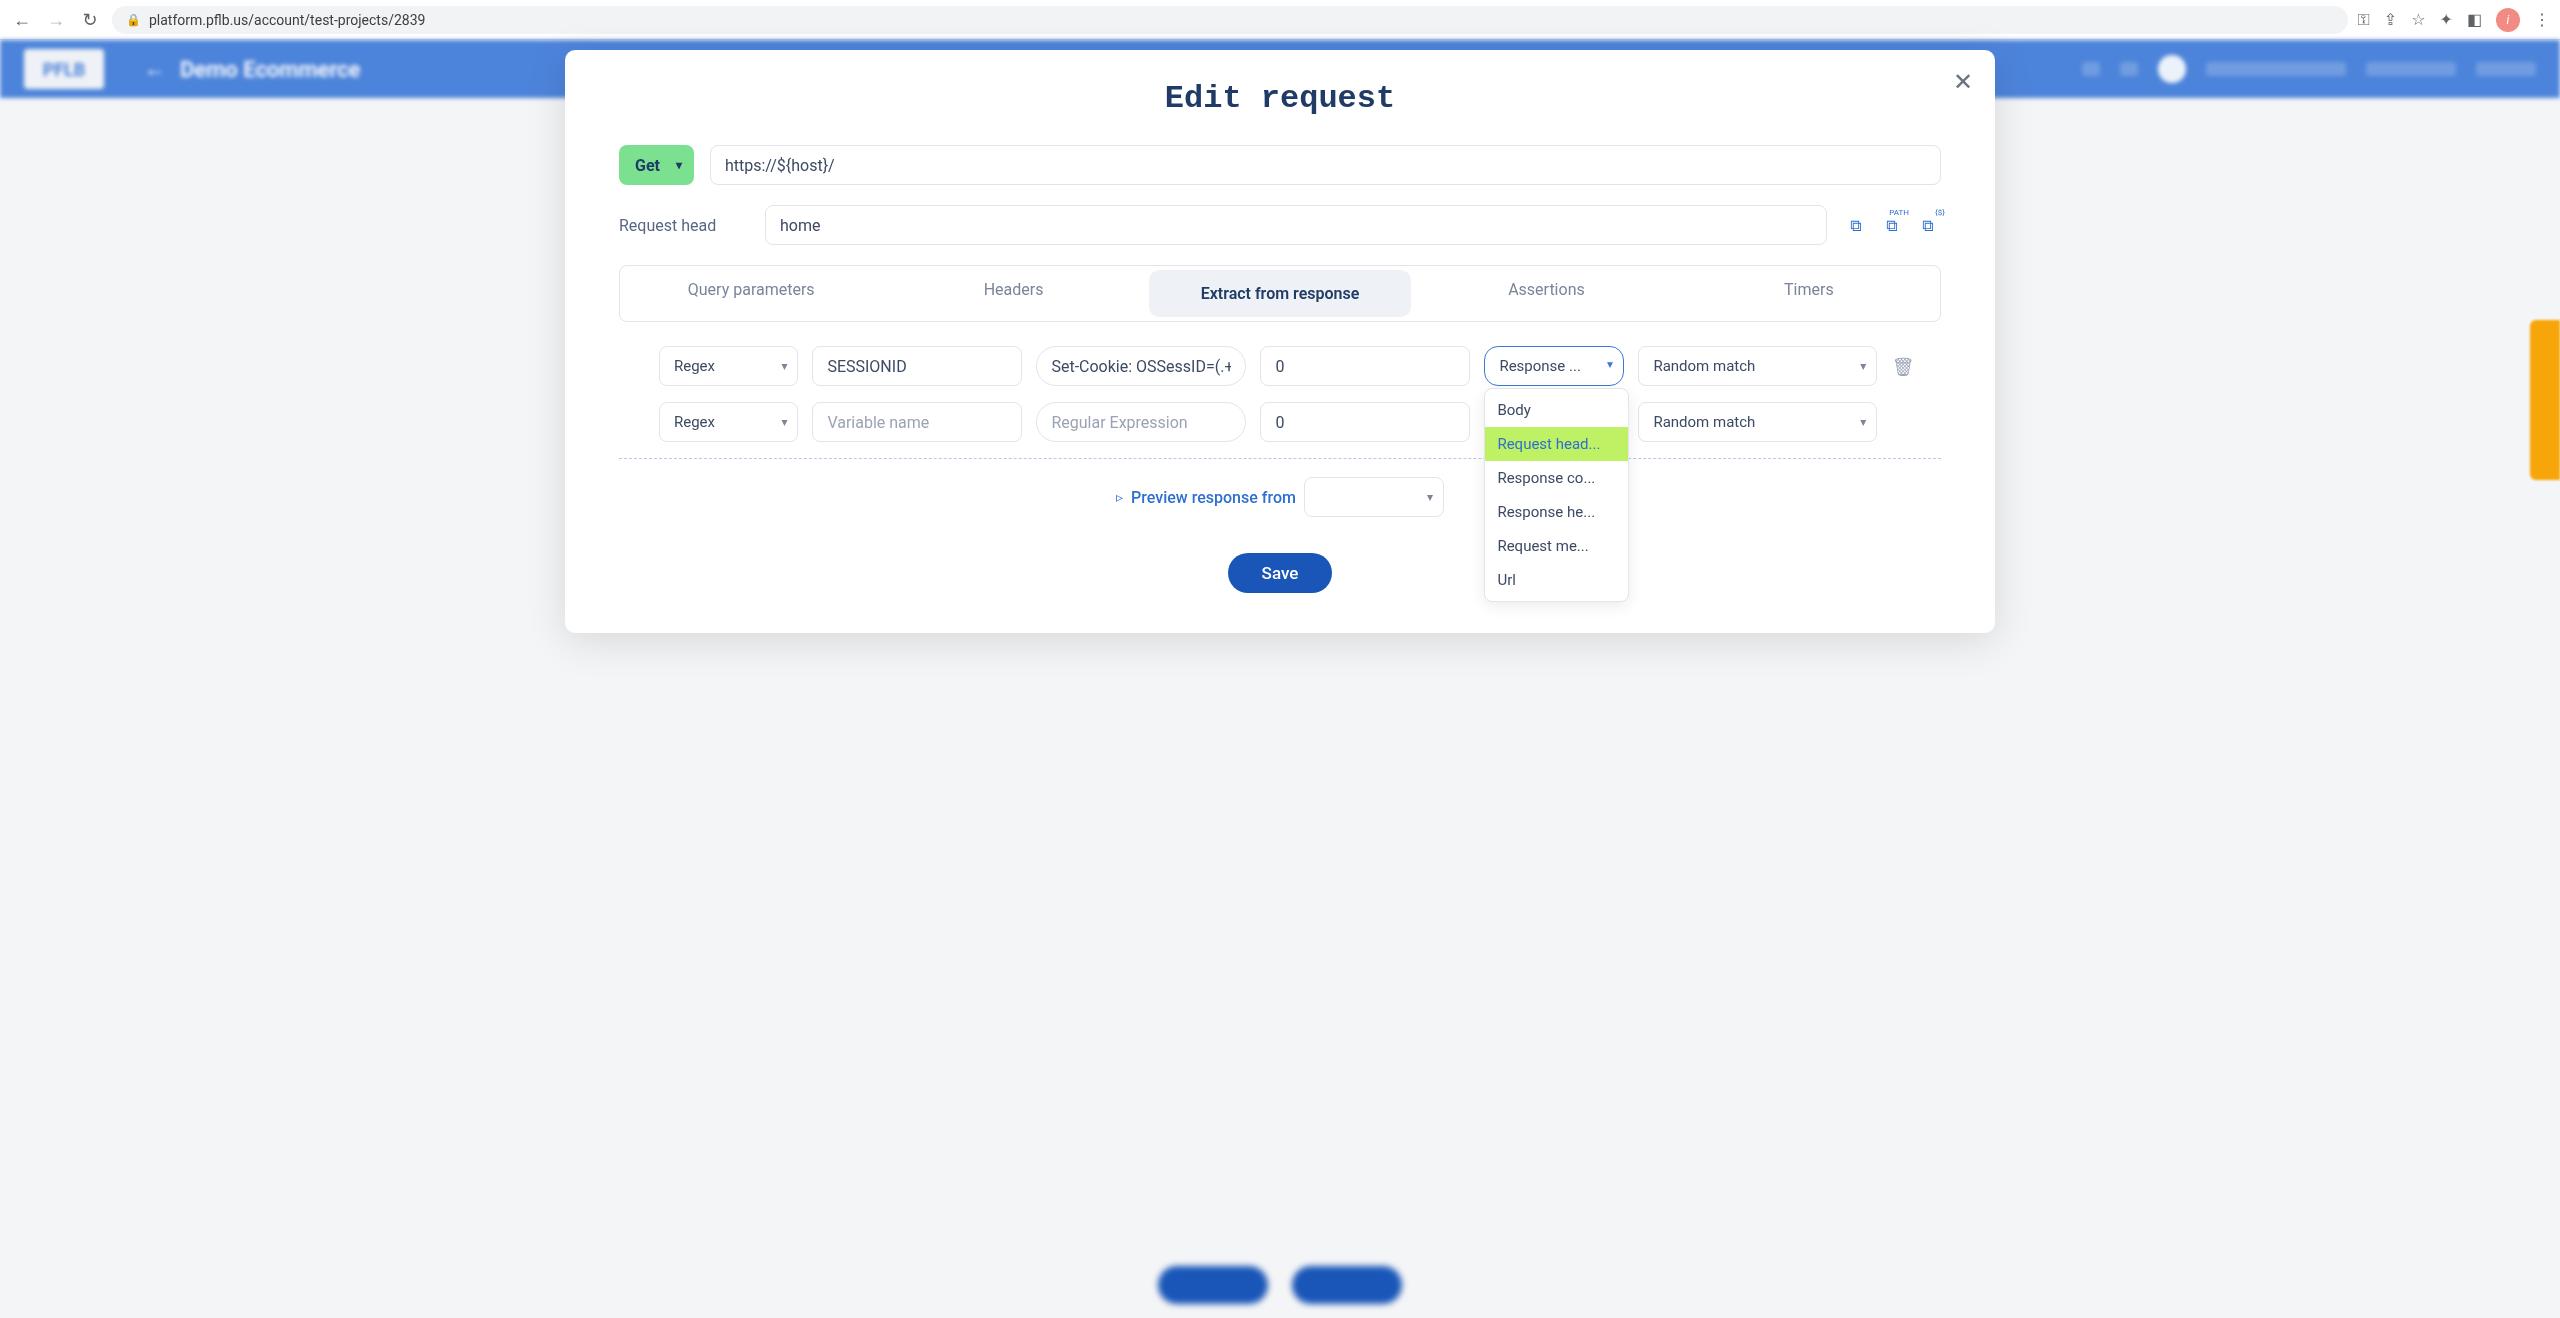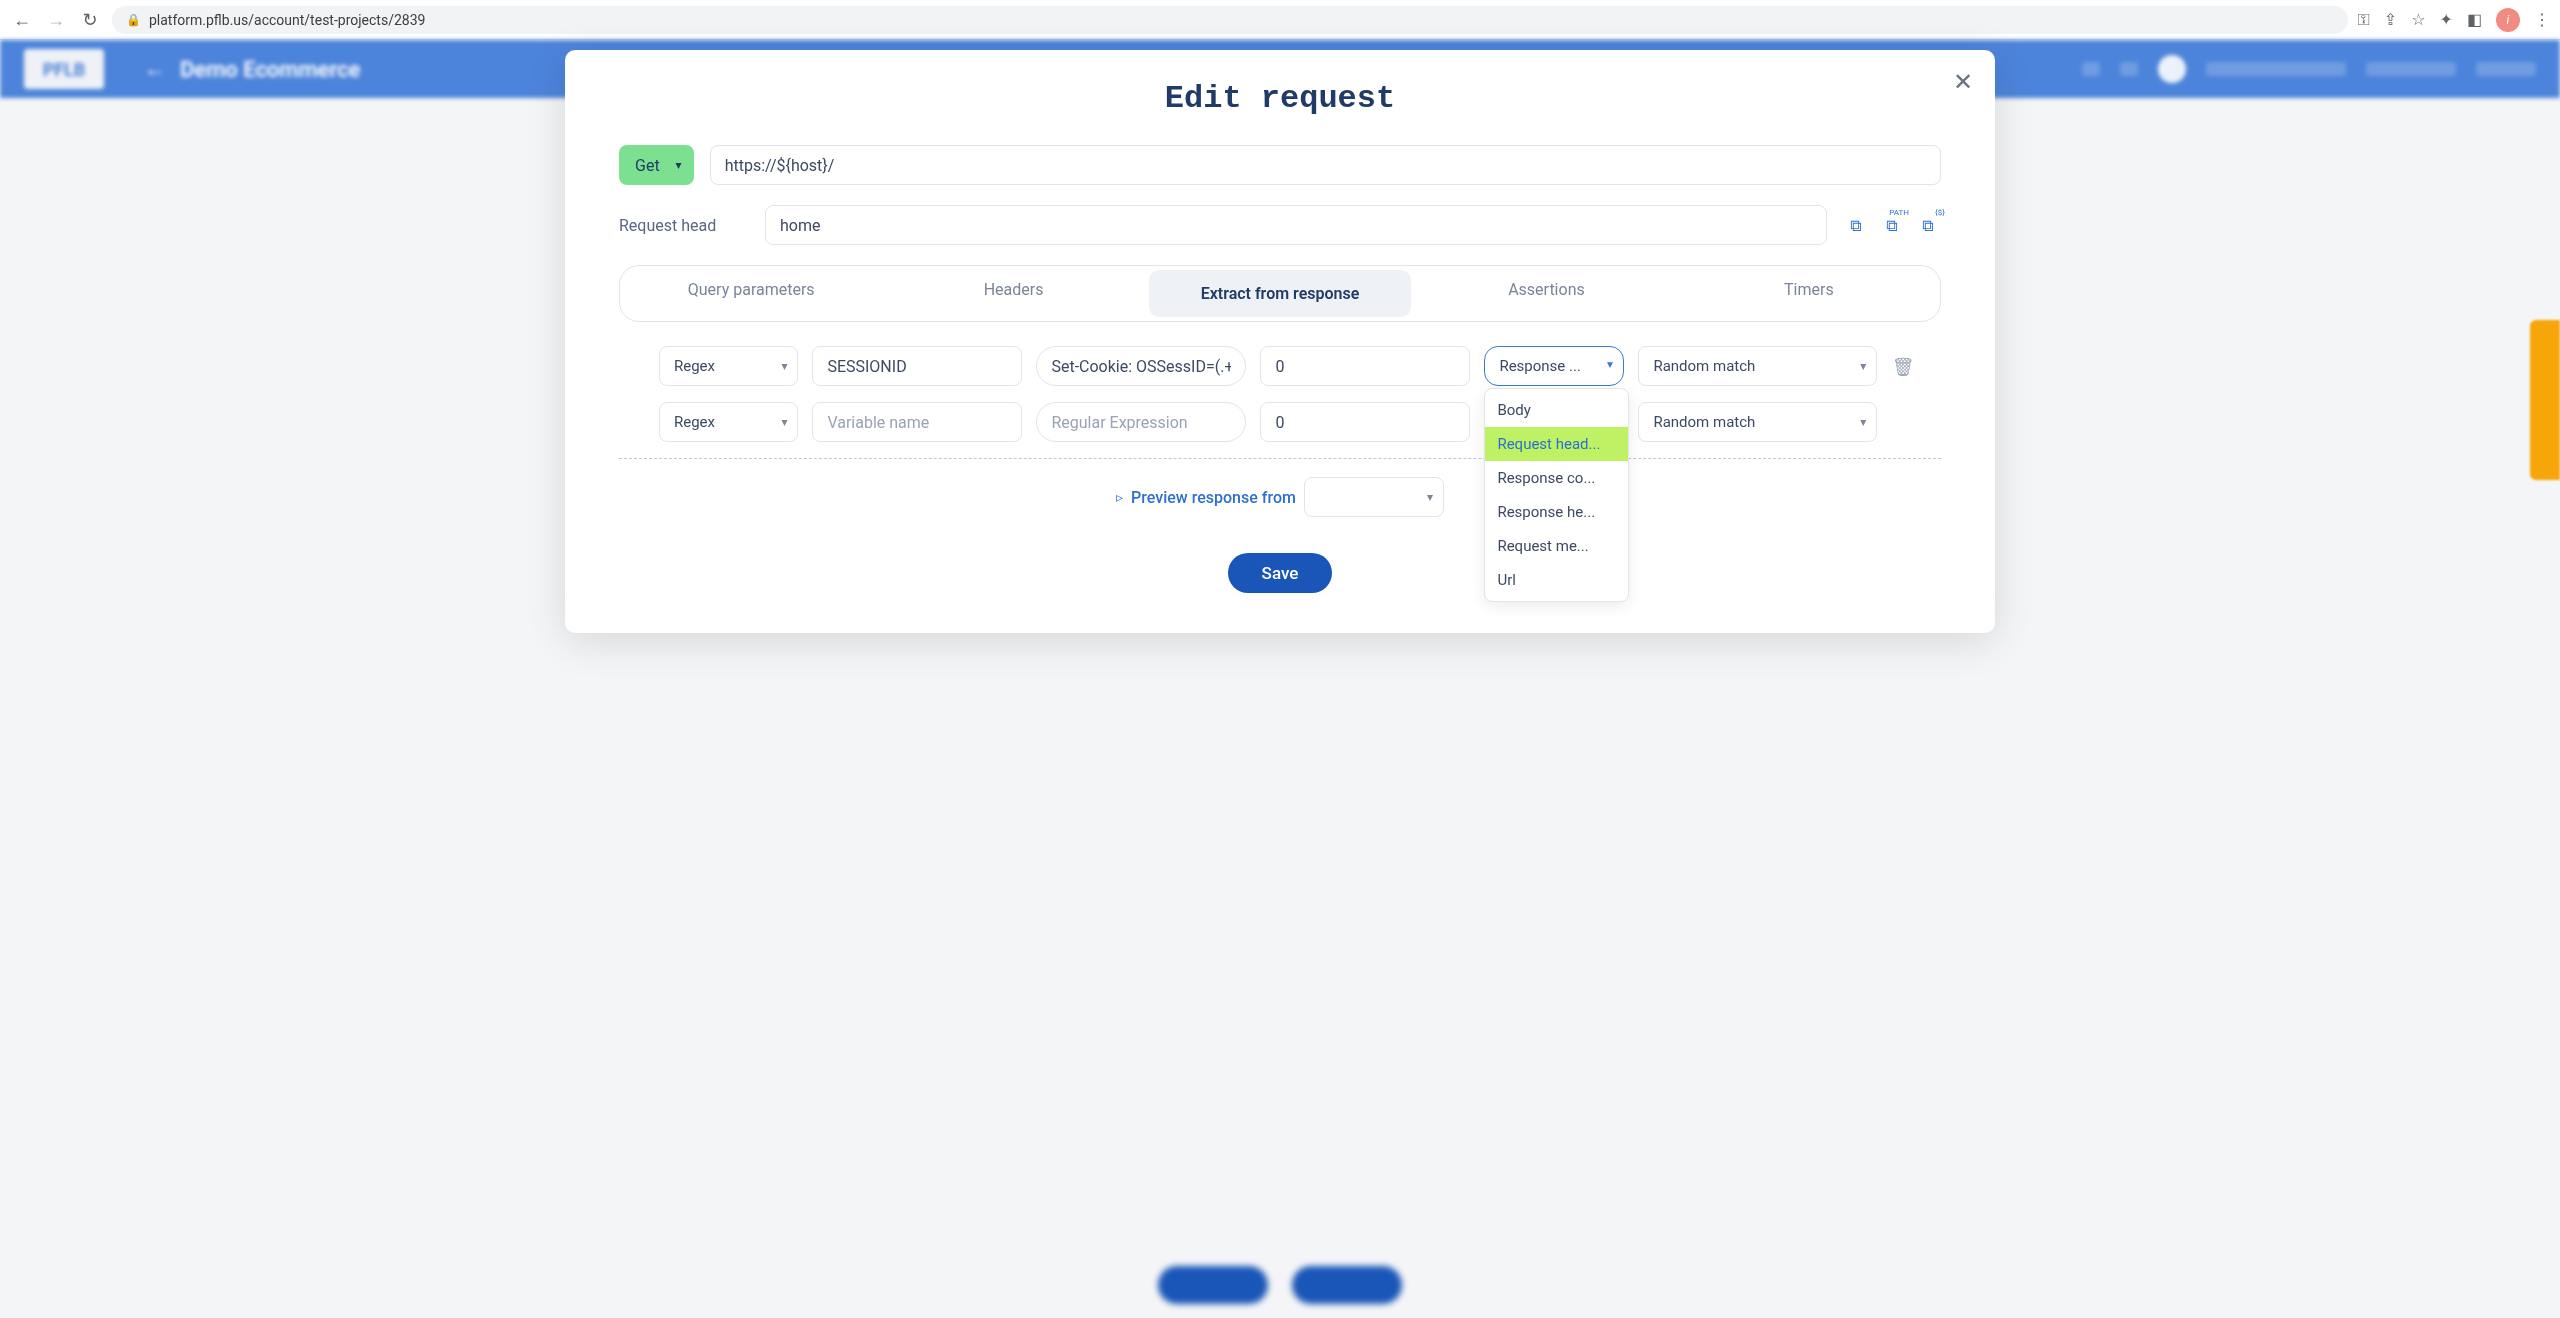--- a/index.html
+++ b/index.html
@@ -32,31 +32,31 @@
   .feedback-tab { position: absolute; right: 0; top: 320px; width: 30px; height: 160px; background: #f6a609; border-radius: 6px 0 0 6px; filter: blur(1px); }
 
   
   .modal-backdrop { position: absolute; inset: 40px 0 0 0; display: flex; align-items: flex-start; justify-content: center; padding: 10px 24px 40px; }
   .modal { width: 1430px; max-width: 96%; background: #fff; border-radius: 10px; padding: 30px 54px 40px; position: relative; box-shadow: 0 8px 40px rgba(0,0,0,0.12); }
   .modal-close { position: absolute; top: 18px; right: 22px; font-size: 24px; color: #6b7280; cursor: pointer; }
   .modal-title { text-align: center; font-size: 32px; font-weight: 600; color: #1f3b66; margin-bottom: 28px; font-family: Liberation Mono, monospace; }
 
   
   .row { display: flex; align-items: center; gap: 16px; margin-bottom: 20px; }
-  .method-select { background: #7be08f; border: none; border-radius: 8px; height: 40px; padding: 0 34px 0 16px; font-size: 16px; color: #1f3b66; font-weight: 400; position: relative; cursor: pointer; display:flex;align-items:center;}
+  .method-select { background: #7be08f; border: none; border-radius: 8px; height: 40px; padding: 0 34px 0 16px; font-size: 16px; color: #1f3b66; font-weight: 700; position: relative; cursor: pointer; display:flex;align-items:center;}
   .method-select::after { content: "▾"; position: absolute; right: 12px; font-size: 12px; color:#1f3b66;}
   .text-input { flex: 1; height: 40px; border: 1px solid #e1e4ea; border-radius: 8px; padding: 0 14px; font-size: 16px; color: #3c4a63; }
   .text-input::placeholder { color: #9aa3b5; }
   .label { font-size: 16px; color: #596784; min-width: 130px; }
   .icon-btns { display: flex; gap: 10px; }
   .small-icon { width: 26px; height: 26px; display: flex; align-items: center; justify-content: center; color: #2f6fd0; font-size: 16px; cursor: pointer; position:relative;}
   .small-icon sup { position:absolute; top:-4px; right:-4px; font-size:8px; color:#2f6fd0;}
 
   
-  .tabs { display: flex; border: 1px solid #e1e4ea; border-radius: 20px; overflow: hidden; margin-bottom: 24px; }
+  .tabs { display: flex; border: 1px solid #e1e4ea; border-radius: 8px; overflow: hidden; margin-bottom: 24px; }
   .tab { flex: 1; text-align: center; padding: 14px 0; font-size: 16px; color: #7a8599; cursor: pointer; }
   .tab.active { background: #eef1f6; color: #1f3b66; font-weight: 600; border-radius: 10px; margin: 4px;}
   
   
   .extract-row { display: flex; align-items: center; gap: 14px; margin-bottom: 16px; padding: 0 26px 0 40px;}
   .select-box { height: 40px; border: 1px solid #e1e4ea; border-radius: 8px; padding: 0 32px 0 14px; font-size: 15px; color: #3c4a63; background: #fff; position: relative; display: flex; align-items: center; cursor: pointer; white-space:nowrap; overflow:hidden; text-overflow:ellipsis;}
   .select-chevron { position: absolute; right: 10px; font-size: 12px; color: #7a8599; }
   .select-box.open { border-color: #3b78d8; }
   .select-box.open .select-chevron { color: #3b78d8; transform: rotate(180deg); }
   .w-type { width: 140px; }

